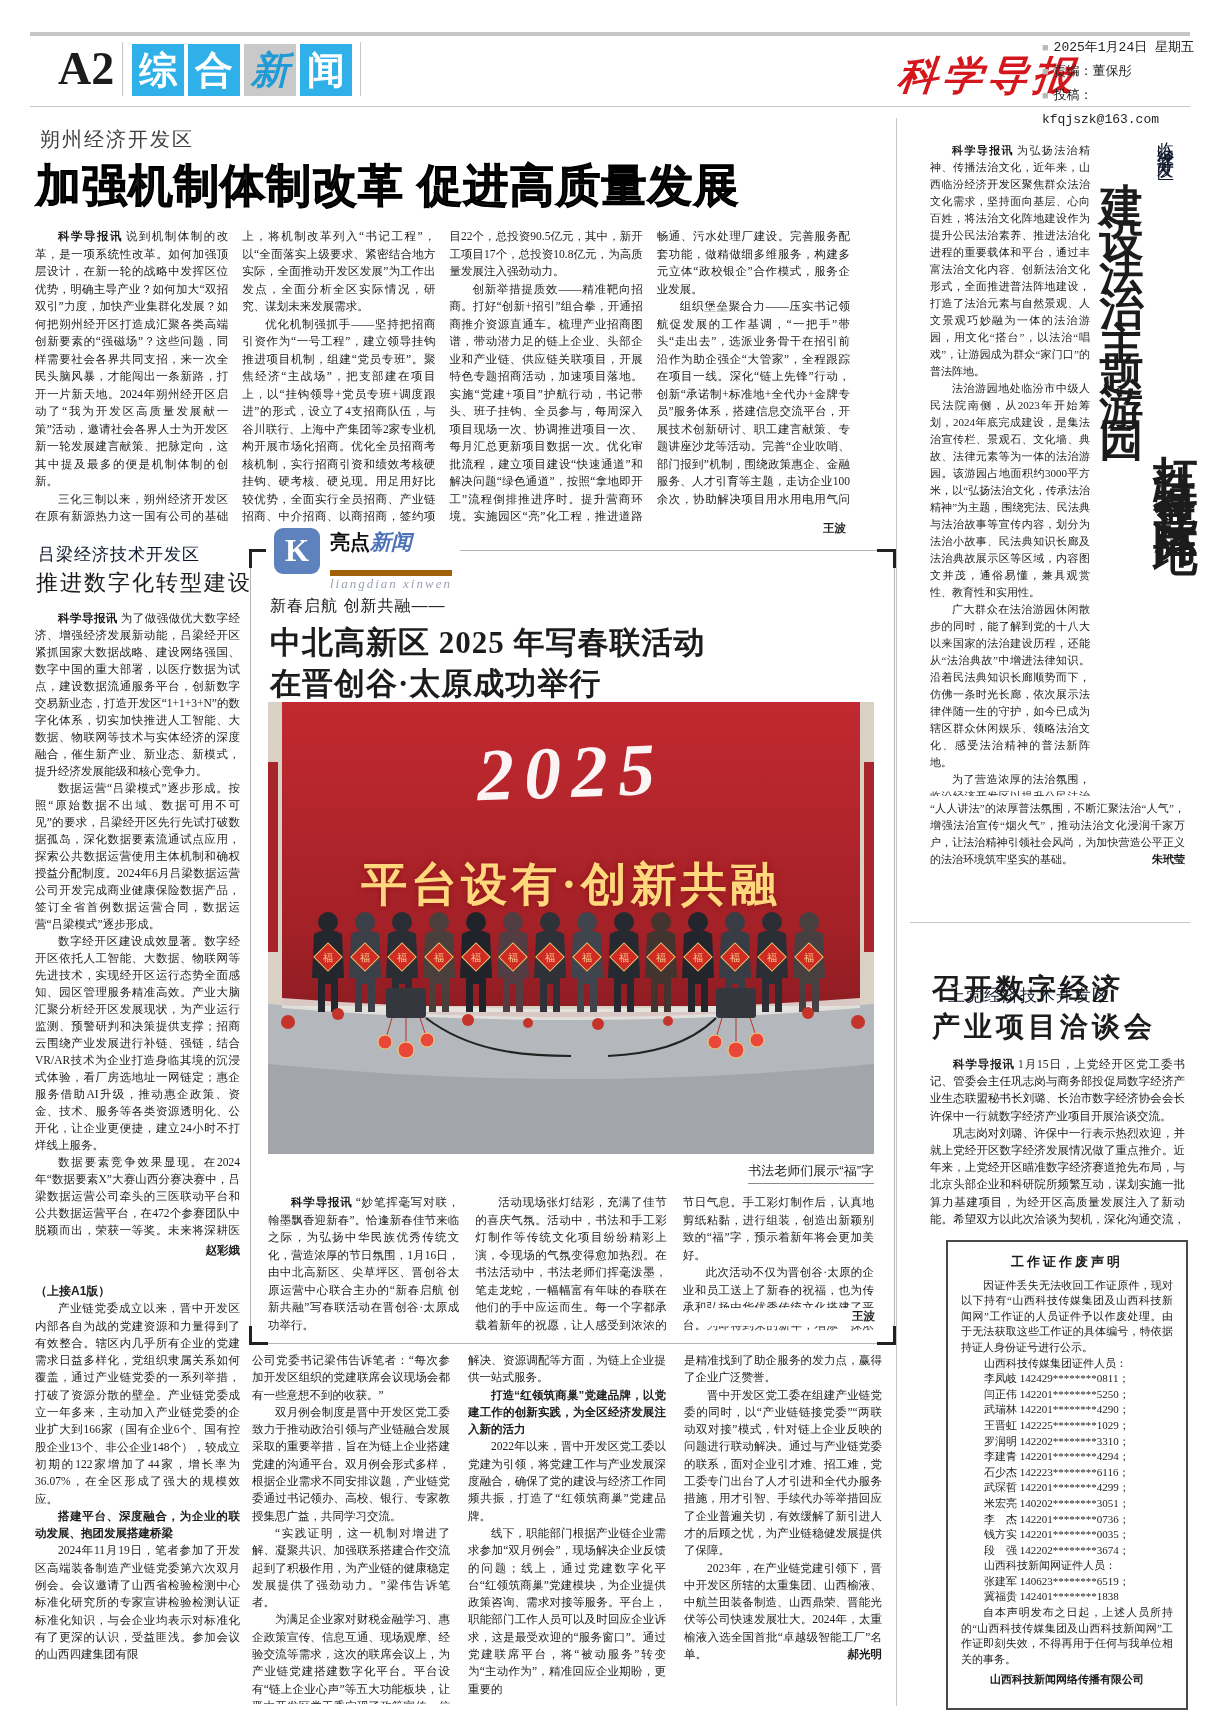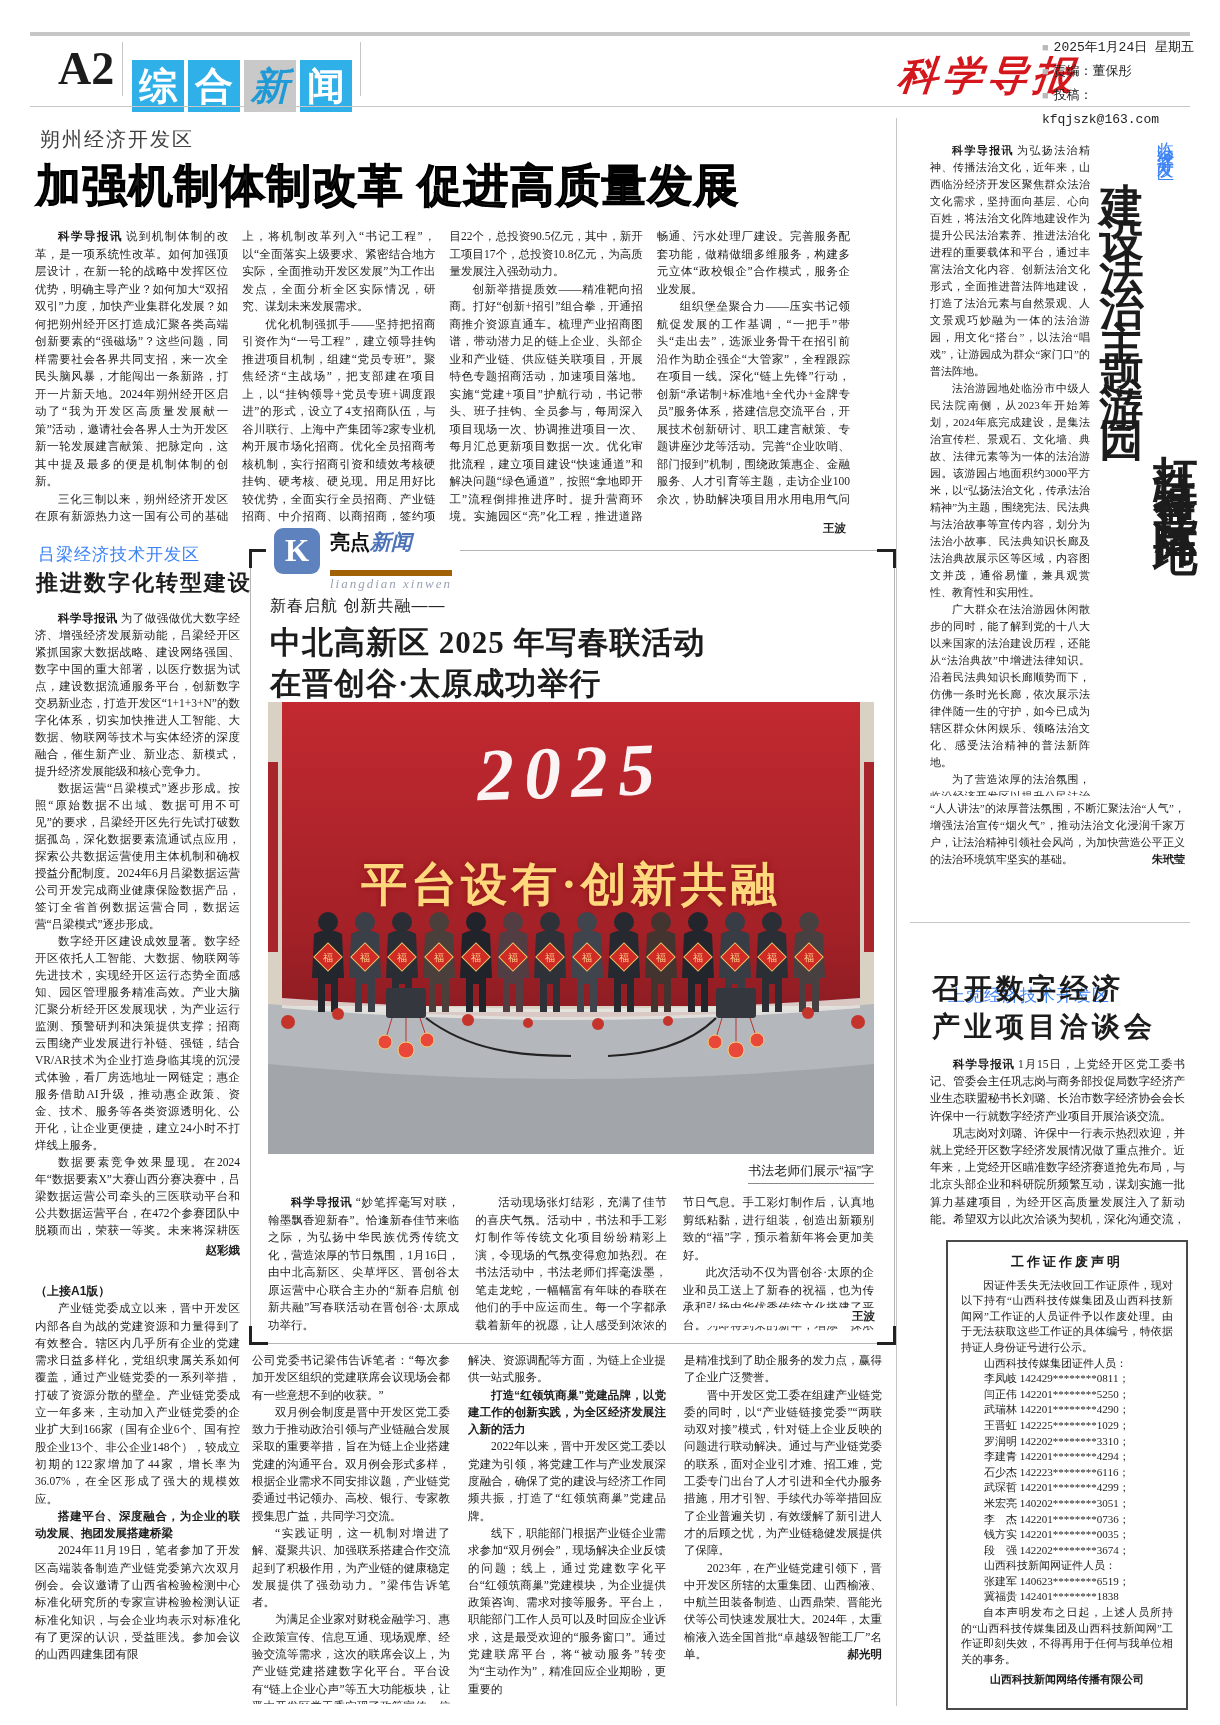--- a/index.html
+++ b/index.html
@@ -8,21 +8,21 @@
   .abs{position:absolute;}
   p{margin:0;text-indent:2em;text-align:justify;}
   .nojust{text-align:left;text-indent:0;}
   .body{font-size:11.5px;line-height:17.5px;}
   .body-sm{font-size:11px;line-height:17px;}
   .hei{font-family:"Liberation Sans", sans-serif;}
   .lead{font-family:"Liberation Sans", sans-serif;font-weight:bold;margin-right:3px;}
   .byline{font-family:"Liberation Sans", sans-serif;font-weight:bold;text-align:right;text-indent:0;}
   .il-byline{float:right;font-family:"Liberation Sans", sans-serif;font-weight:bold;}
   .kicker{font-family:"Liberation Sans", sans-serif;font-size:20px;letter-spacing:2px;color:#404040;}
-  .kicker-sm{font-family:"Liberation Sans", sans-serif;font-size:17px;letter-spacing:1px;color:#3b82f6;}
+  .kicker-sm{font-family:"Liberation Sans", sans-serif;font-size:17px;letter-spacing:1px;color:#0f172a;}
   .rule{background:#c6c6c6;}
   .colflow{column-fill:auto;overflow:hidden;}
   .subhead{font-weight:bold;font-family:"Liberation Sans", sans-serif;}
   
   .edition{font-size:46px;font-weight:bold;font-family:"Liberation Serif", serif;}
   .secbox{display:inline-block;width:52px;height:52px;margin-right:4px;text-align:center;
           line-height:52px;font-size:38px;font-weight:bold;font-family:"Liberation Sans", sans-serif;}
   .secbox.blue{background:#2fb0e9;color:#ffffff;}
   .secbox.gray{background:#c9c9c9;color:#1e9ad6;font-family:"Liberation Serif", serif;font-style:italic;}
   .masthead{font-size:40px;font-weight:bold;color:#d4161d;font-style:italic;letter-spacing:5px;
@@ -65,21 +65,21 @@
   .caption span{border-bottom:1px solid #8a8a8a;padding-bottom:5px;}
 </style>
 </head>
 <body>
 
 <div class="page">
 
   <div class="abs rule" style="left:30px;top:32px;width:1160px;height:4px;"></div>
   <div class="abs edition" style="left:58px;top:42px;">A2</div>
   <div class="abs rule" style="left:122px;top:42px;width:1px;height:54px;"></div>
-  <div class="abs" style="left:132px;top:60px;">
+  <div class="abs" style="left:132px;top:44px;">
     <span class="secbox blue">综</span><span class="secbox blue">合</span><span class="secbox gray">新</span><span class="secbox blue">闻</span>
   </div>
   <div class="abs rule" style="left:360px;top:42px;width:1px;height:54px;"></div>
   <div class="abs masthead" style="left:898px;top:48px;">科学导报</div>
   <div class="abs dateline" style="left:1042px;top:36px;width:160px;">
     <div class="nojust"><span class="sq">■</span><span>2025年1月24日 星期五</span></div>
     <div class="nojust"><span class="sq">■</span><span>责编：董保彤</span></div>
     <div class="nojust"><span class="sq">■</span><span>投稿：kfqjszk@163.com</span></div>
   </div>
   <div class="abs rule" style="left:30px;top:106px;width:1160px;height:1px;"></div>
@@ -90,21 +90,21 @@
     <p><b class="lead">科学导报讯</b><span>说到机制体制的改革，是一项系统性改革。如何加强顶层设计，在新一轮的战略中发挥区位优势，明确主导产业？如何加大“双招双引”力度，加快产业集群化发展？如何把朔州经开区打造成汇聚各类高端创新要素的“强磁场”？这些问题，同样需要社会各界共同支招，来一次全民头脑风暴，才能闯出一条新路，打开一片新天地。2024年朔州经开区启动了“我为开发区高质量发展献一策”活动，邀请社会各界人士为开发区新一轮发展建言献策、把脉定向，这其中提及最多的便是机制体制的创新。</span></p>
     <p><span>三化三制以来，朔州经济开发区在原有新源热力这一国有公司的基础上，将机制改革列入“书记工程”，以“全面落实上级要求、紧密结合地方实际，全面推动开发区发展”为工作出发点，全面分析全区实际情况，研究、谋划未来发展需求。</span></p>
     <p><span>优化机制强抓手——坚持把招商引资作为“一号工程”，建立领导挂钩推进项目机制，组建“党员专班”。聚焦经济“主战场”，把支部建在项目上，以“挂钩领导+党员专班+调度跟进”的形式，设立了4支招商队伍，与谷川联行、上海中产集团等2家专业机构开展市场化招商。优化全员招商考核机制，实行招商引资和绩效考核硬挂钩、硬考核、硬兑现。用足用好比较优势，全面实行全员招商、产业链招商、中介招商、以商招商，签约项目22个，总投资90.5亿元，其中，新开工项目17个，总投资10.8亿元，为高质量发展注入强劲动力。</span></p>
     <p><span>创新举措提质效——精准靶向招商。打好“创新+招引”组合拳，开通招商推介资源直通车。梳理产业招商图谱，带动潜力足的链上企业、头部企业和产业链、供应链关联项目，开展特色专题招商活动，加速项目落地。实施“党建+项目”护航行动，书记带头、班子挂钩、全员参与，每周深入项目现场一次、协调推进项目一次、每月汇总更新项目数据一次。优化审批流程，建立项目建设“快速通道”和解决问题“绿色通道”，按照“拿地即开工”流程倒排推进序时。提升营商环境。实施园区“亮”化工程，推进道路畅通、污水处理厂建设。完善服务配套功能，做精做细多维服务，构建多元立体“政校银企”合作模式，服务企业发展。</span></p>
     <p><span>组织堡垒聚合力——压实书记领航促发展的工作基调，“一把手”带头“走出去”，选派业务骨干在招引前沿作为助企强企“大管家”，全程跟踪在项目一线。深化“链上先锋”行动，创新“承诺制+标准地+全代办+金牌专员”服务体系，搭建信息交流平台，开展技术创新研讨、职工建言献策、专题讲座沙龙等活动。完善“企业吹哨、部门报到”机制，围绕政策惠企、金融服务、人才引育等主题，走访企业100余次，协助解决项目用水用电用气问题、技改项目备案等为企服务事项50余件。</span></p>
 
   </div>
   <div class="abs body byline" style="left:650px;top:520px;width:196px;">王波</div>
 
   <div class="abs kicker-sm" style="left:38px;top:543px;">吕梁经济技术开发区</div>
-  <div class="abs hei" style="left:36px;top:568px;font-size:22px;font-weight:bold;letter-spacing:2px;text-align:center;">推进数字化转型建设</div>
+  <div class="abs hei" style="left:36px;top:568px;font-size:22px;font-weight:normal;letter-spacing:2px;text-align:center;">推进数字化转型建设</div>
   <div class="abs body colflow" style="left:35px;top:610px;width:205px;height:628px;line-height:17px;">
     <p><b class="lead">科学导报讯</b><span>为了做强做优大数字经济、增强经济发展新动能，吕梁经开区紧抓国家大数据战略、建设网络强国、数字中国的重大部署，以医疗数据为试点，建设数据流通服务平台，创新数字交易新业态，打造开发区“1+1+3+N”的数字化体系，切实加快推进人工智能、大数据、物联网等技术与实体经济的深度融合，催生新产业、新业态、新模式，提升经济发展能级和核心竞争力。</span></p>
     <p><span>数据运营“吕梁模式”逐步形成。按照“原始数据不出域、数据可用不可见”的要求，吕梁经开区先行先试打破数据孤岛，深化数据要素流通试点应用，探索公共数据运营使用主体机制和确权授益分配制度。2024年6月吕梁数据运营公司开发完成商业健康保险数据产品，签订全省首例数据运营合同，数据运营“吕梁模式”逐步形成。</span></p>
     <p><span>数字经开区建设成效显著。数字经开区依托人工智能、大数据、物联网等先进技术，实现经开区运行态势全面感知、园区管理服务精准高效。产业大脑汇聚分析经开区发展现状，为产业运行监测、预警研判和决策提供支撑；招商云围绕产业发展进行补链、强链，结合VR/AR技术为企业打造身临其境的沉浸式体验，看厂房选地址一网链定；惠企服务借助AI升级，推动惠企政策、资金、技术、服务等各类资源透明化、公开化，让企业更便捷，建立24小时不打烊线上服务。</span></p>
     <p><span>数据要素竞争效果显现。在2024年“数据要素X”大赛山西分赛决赛中，吕梁数据运营公司牵头的三医联动平台和公共数据运营平台，在472个参赛团队中脱颖而出，荣获一等奖。未来将深耕医疗数据，建数据集、训大模型，探索数据交易，推广实践经验。</span></p>
   </div>
   <div class="abs body byline" style="left:35px;top:1242px;width:205px;">赵彩娥</div>
 
   <div class="abs body colflow" style="left:35px;top:1283px;width:205px;height:420px;line-height:17.3px;">
     <p class="nojust subhead" style="font-size:12px;">（上接A1版）</p>

